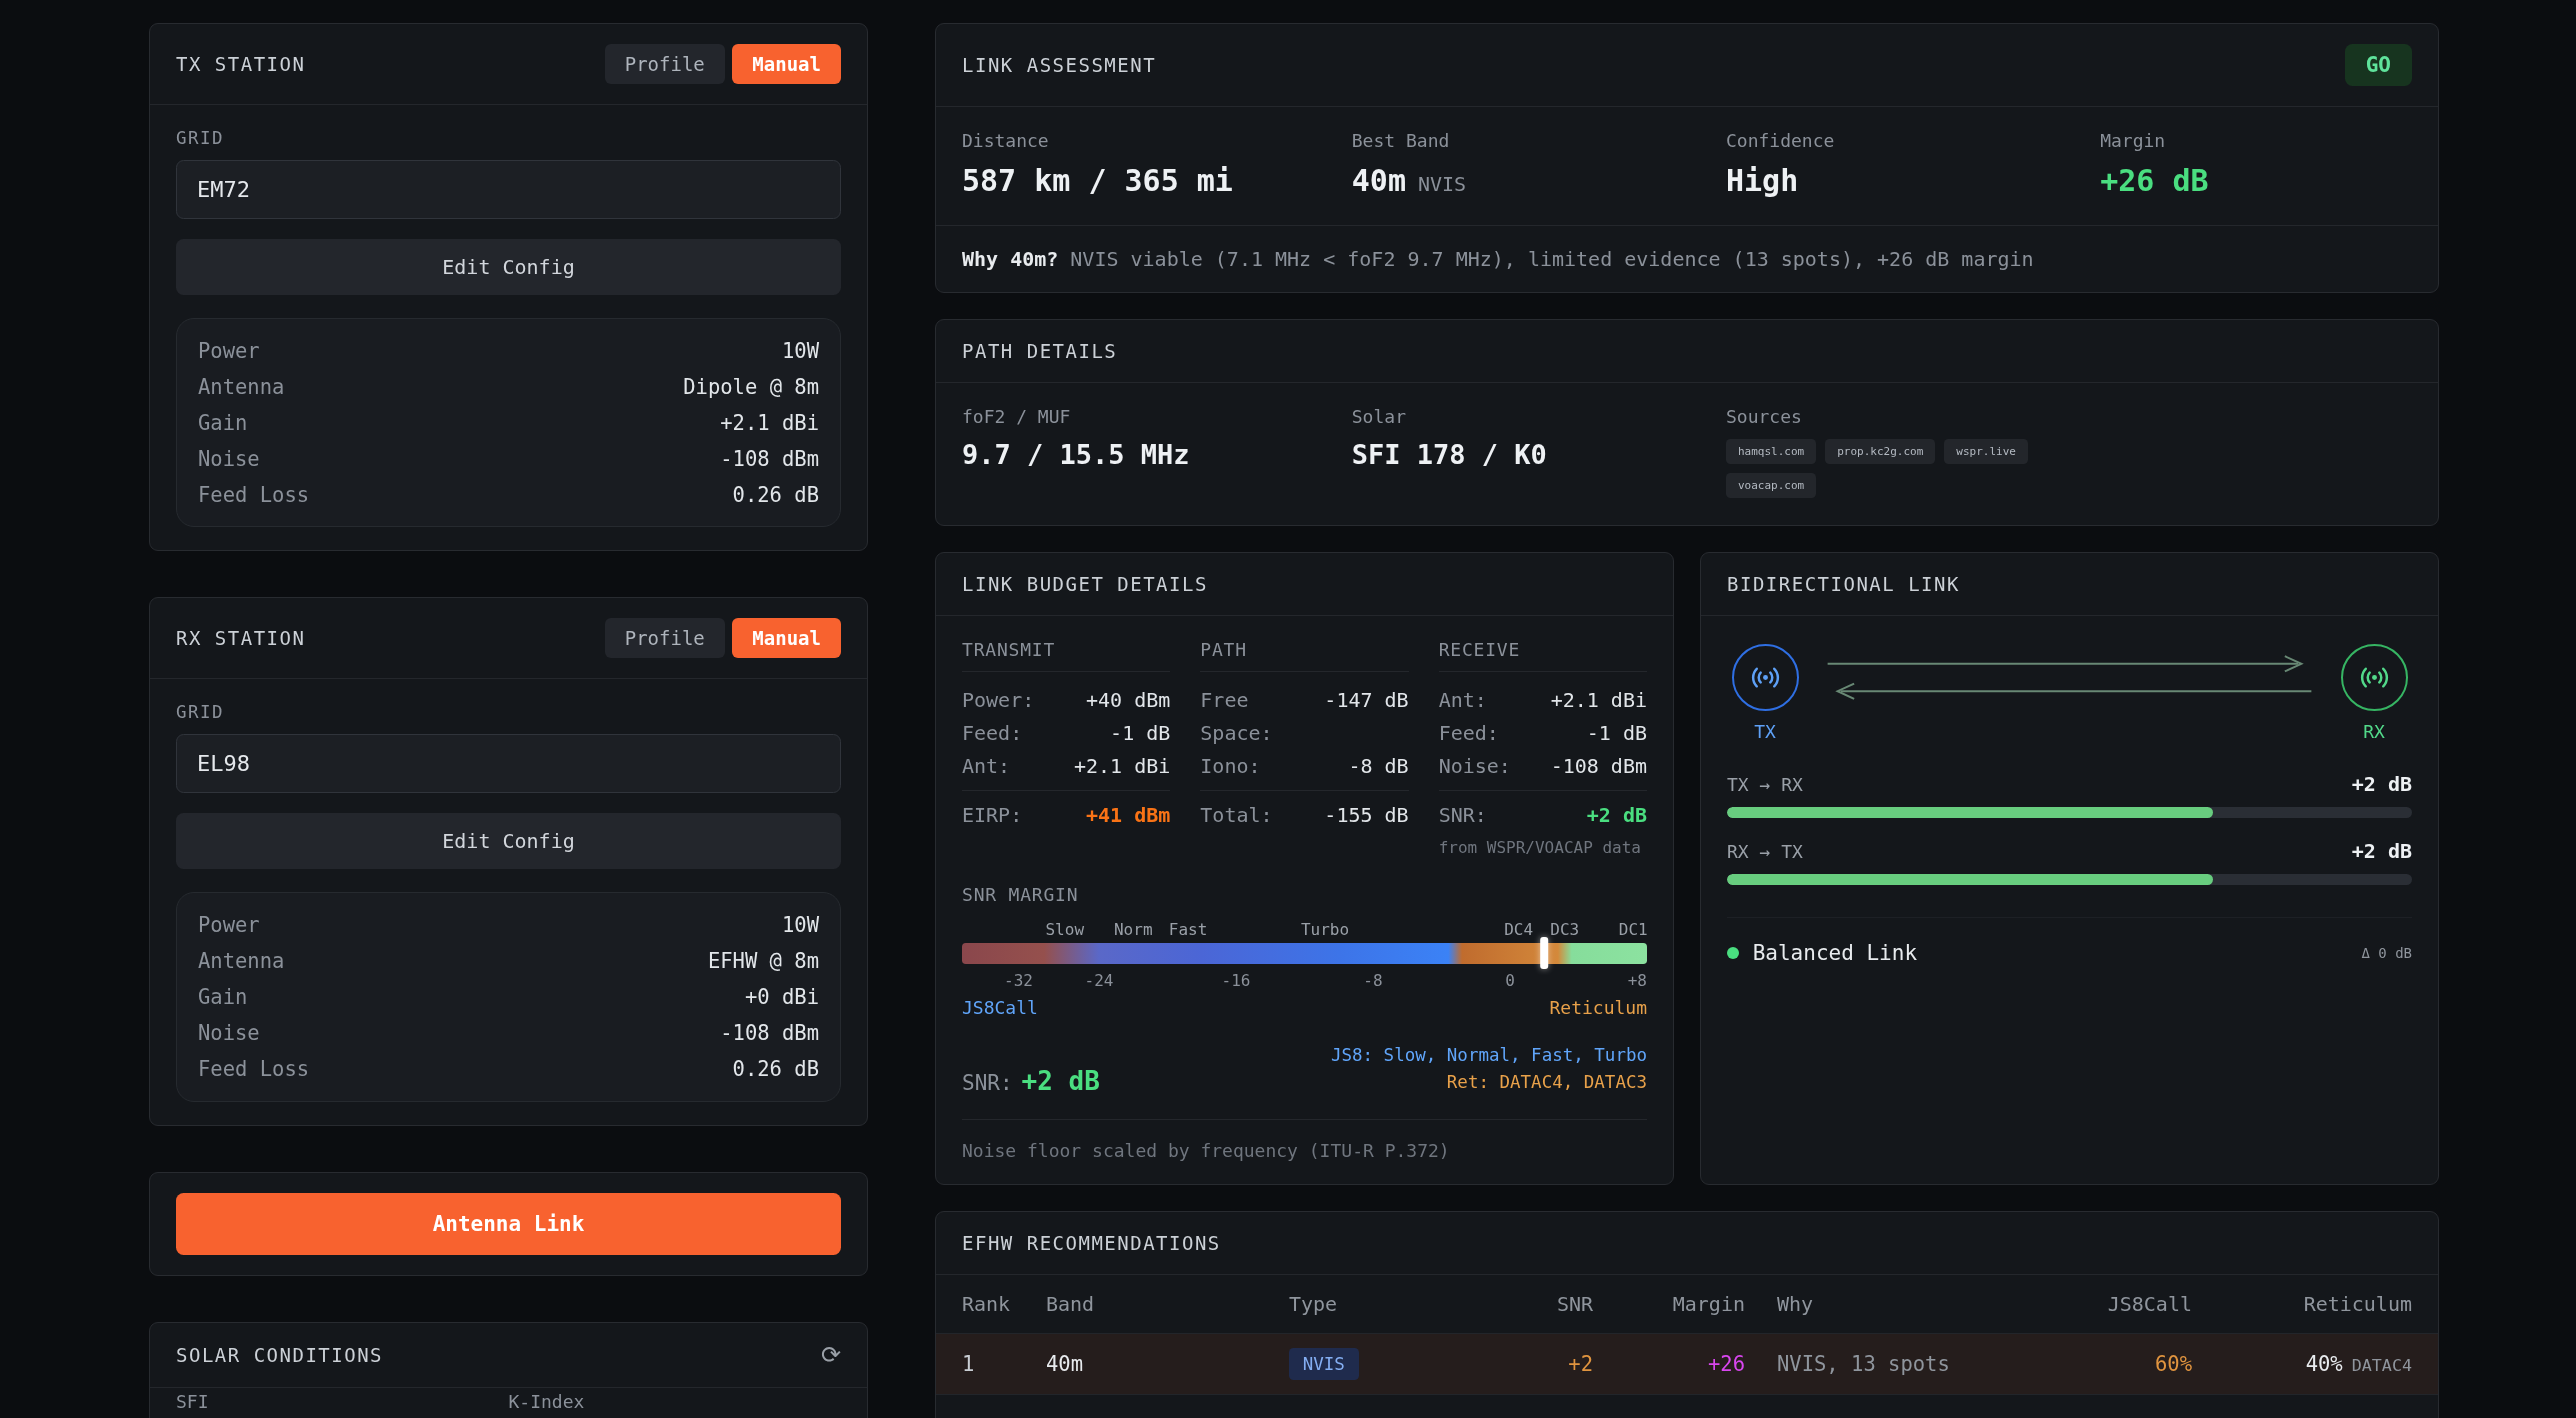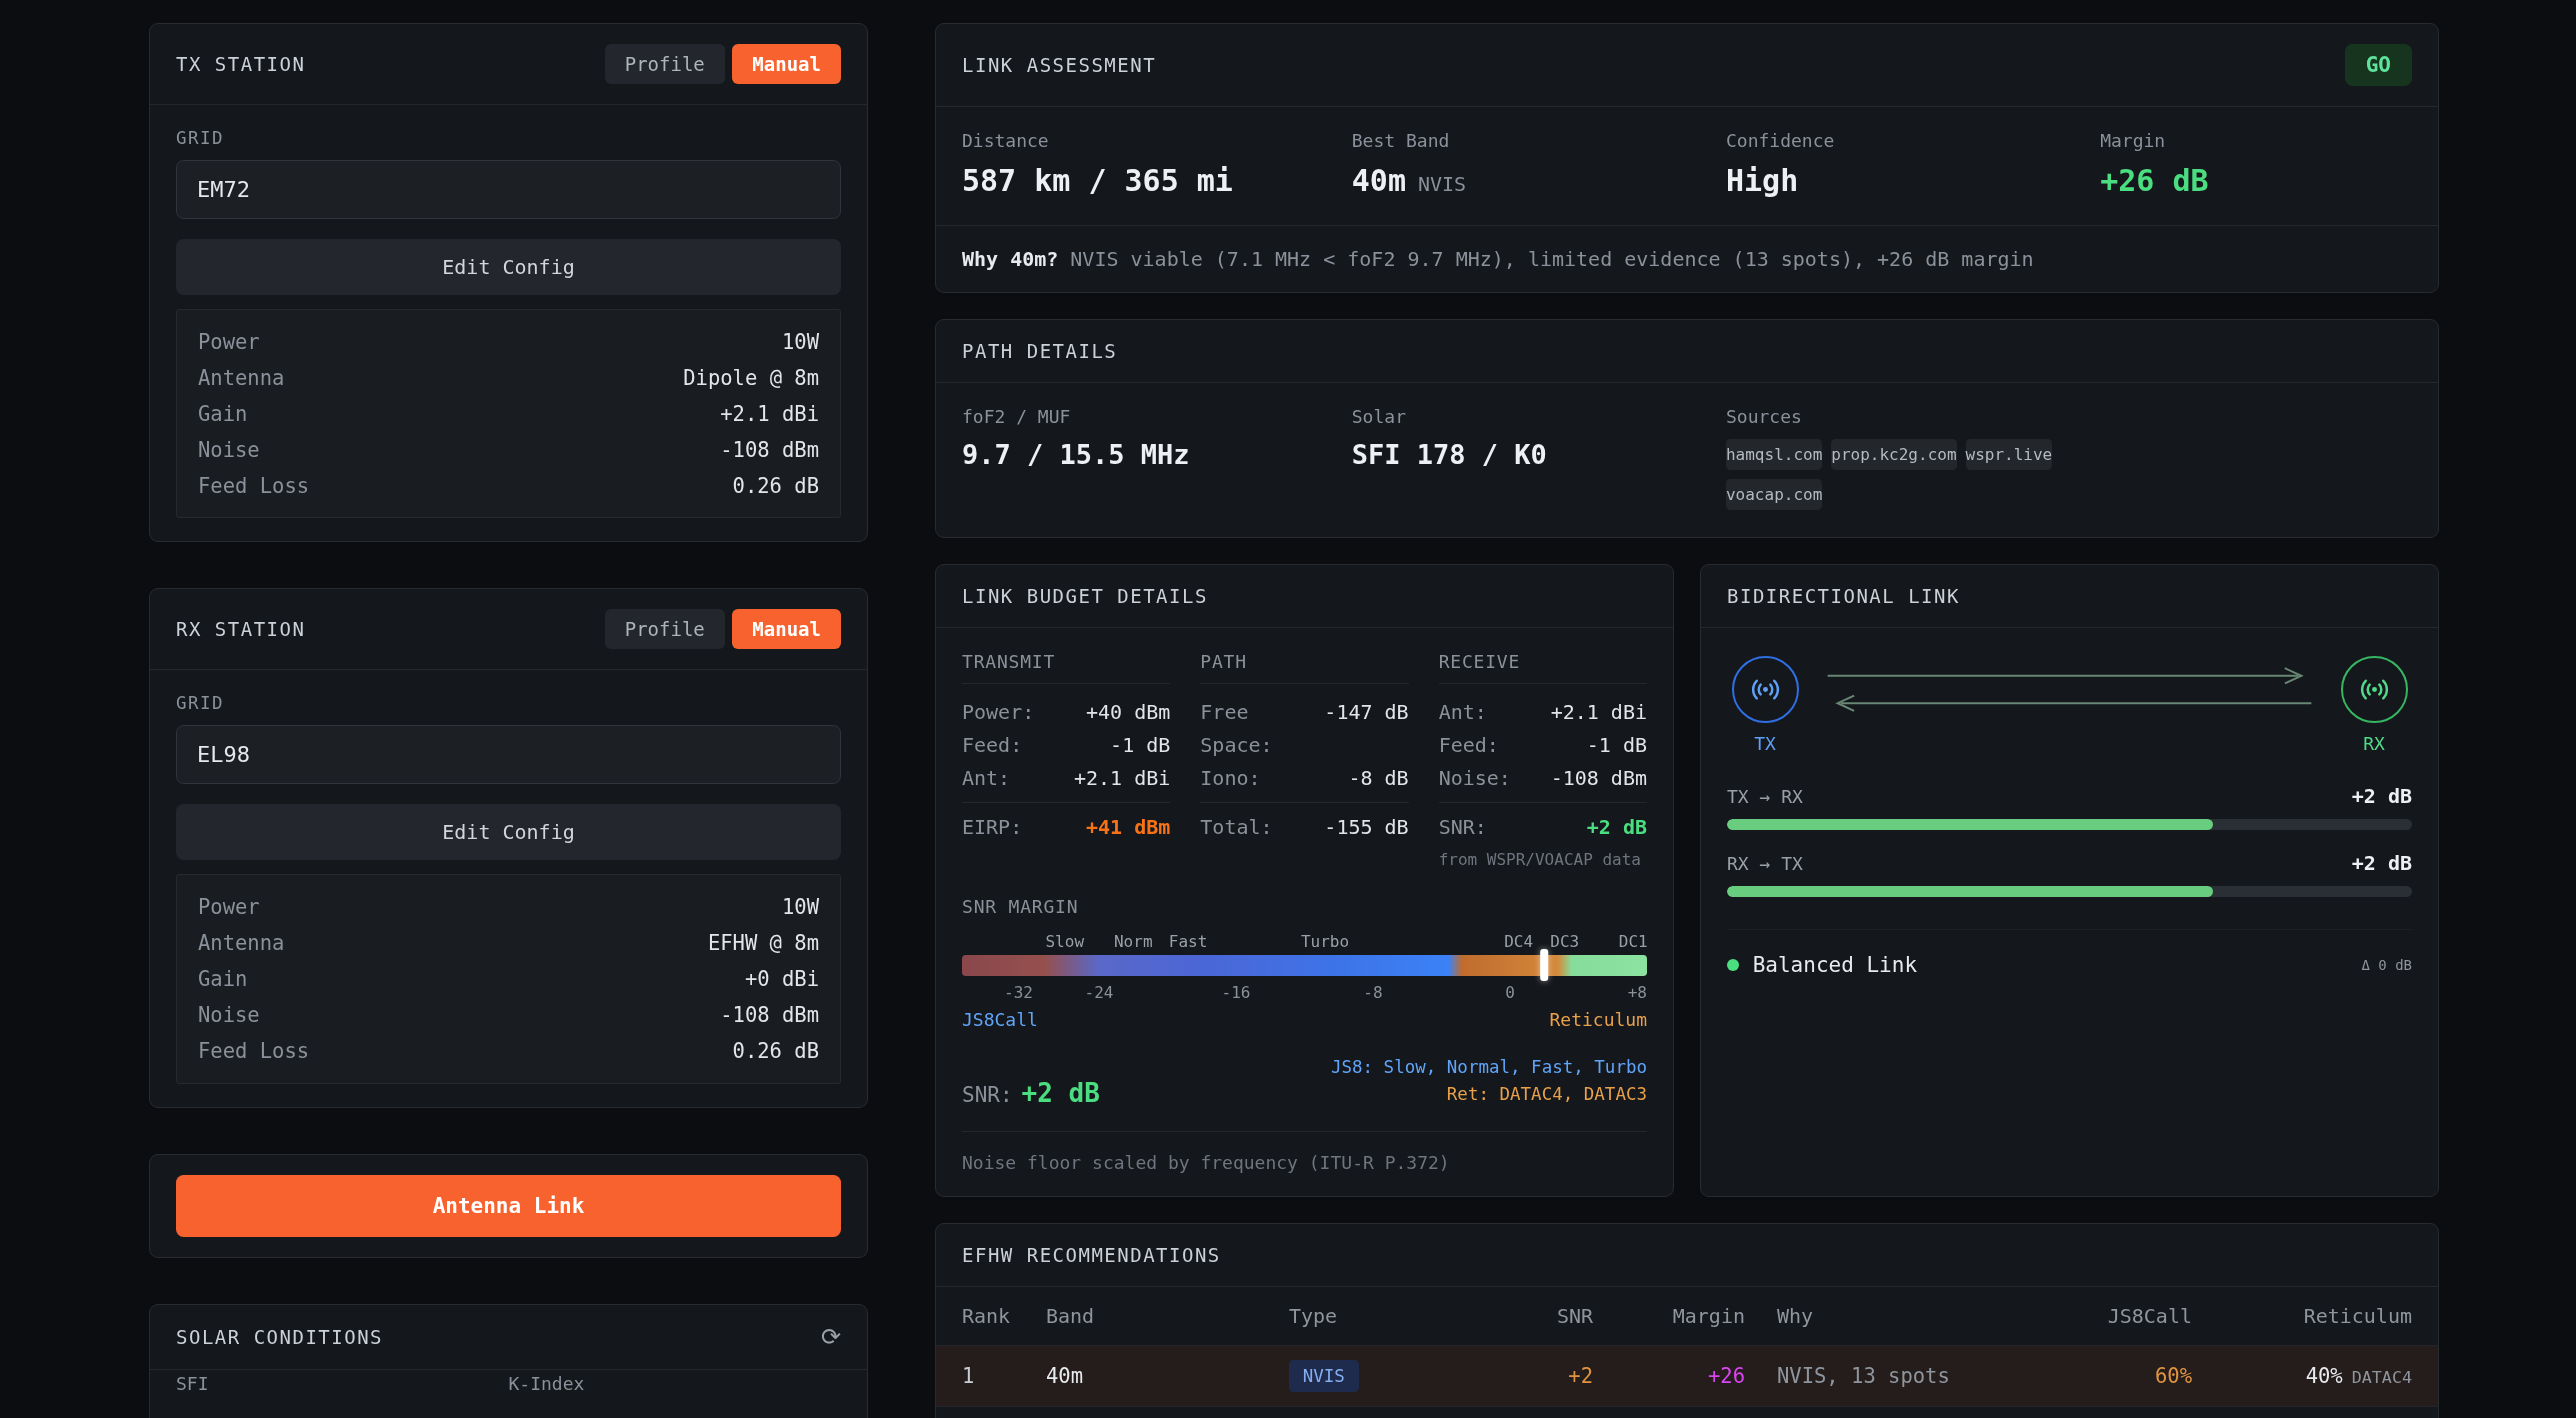--- a/index.html
+++ b/index.html
@@ -19,22 +19,22 @@
   .seg-btn { padding:9px 20px; border-radius:6px; background:#23262c; color:#aeb4bc;
     font-size:19px; cursor:pointer; border:none; font-family:inherit; }
   .seg-btn.active { background:#f8622f; color:#ffffff; font-weight:bold;text-align:right; }
 
   .grid-label { font-size:17.5px; color:#8b919a; letter-spacing:1.5px; margin-bottom:12px; }
   .text-input { width:100%; height:59px; background:#1c1f24; border:0.8px solid #30343b;
     border-radius:7.6px; color:#e5e8ec; font-size:22px; padding:0 20px; font-family:inherit; }
   .btn-block { width:100%; height:56px; background:#23262c; color:#d2d6dc; font-size:20px;
     border:none; border-radius:7.6px; margin-top:20px; display:flex; align-items:center;
     justify-content:center; cursor:pointer; font-family:inherit; }
-  .stats-box { margin-top:14px; background:#191c21; border:0.8px solid #262a2f;
-    border-radius:3px; padding:13.7px 21px; }
+  .stats-box { margin-top:23px; background:#191c21; border:0.8px solid #262a2f;
+    border-radius:18px; padding:13.7px 21px; }
   .stat-row { display:flex; justify-content:space-between; font-size:20.5px; line-height:36px; }
   .stat-label { color:#8b919a; } .stat-value { color:#e2e6ea; }
 
   .btn-primary { width:100%; height:62px; background:#f8622f; color:#fff; font-weight:bold;
     font-size:21px; border:none; border-radius:7.6px; display:flex; align-items:center;
     justify-content:center; cursor:pointer; font-family:inherit; }
 
   .refresh { font-size:24px; color:#9aa0a8; cursor:pointer; line-height:1; }
   .solar-grid { display:grid; grid-template-columns:1fr 1fr; padding-top:3px; }
   .solar-label { font-size:18px; color:#8b919a; margin-bottom:10.6px; }
@@ -44,21 +44,21 @@
   .metrics-grid { display:grid; grid-template-columns:1.25fr 1.2fr 1.2fr 1fr; padding:23px 26px 27px; }
   .metric-label { font-size:18px; color:#8b919a; margin-bottom:12px; }
   .metric-value { font-size:30px; font-weight:bold; color:#eef1f4; }
   .metric-value.green { color:#4ade80; }
   .metric-suffix { font-size:20px; color:#8b919a; font-weight:normal; margin-left:12px; }
   .why-row { border-top:0.8px solid #24272c; padding:21px 26px; font-size:20px; color:#8b919a; }
   .why-label { color:#e8ebee; font-weight:bold; margin-right:12px; }
 
   .pd-value { font-size:27px; font-weight:bold; color:#eef1f4; }
   .chips { display:flex; flex-wrap:wrap; gap:9px; max-width:327px; }
-  .chip { background:#23262b; color:#b4bac2; font-size:16px; padding:6px 0; border-radius:4.6px; }
+  .chip { background:#23262b; color:#b4bac2; font-size:11px; padding:6px 12px; border-radius:4.6px; }
 
   .split-row { display:flex; gap:26px; align-items:stretch; }
   .split-row .panel { flex:1; }
 
   .lb-grid { display:grid; grid-template-columns:1fr 1fr 1fr; column-gap:30px; }
   .lb-title { font-size:18px; color:#8b919a; letter-spacing:0.8px; padding-bottom:10.6px;
     border-bottom:0.8px solid #24272c; margin-bottom:12px; }
   .lb-row { display:flex; justify-content:space-between; align-items:flex-start;
     font-size:20px; line-height:33px; color:#8b919a; }
   .lb-value { color:#e2e6ea; text-align:right; }

